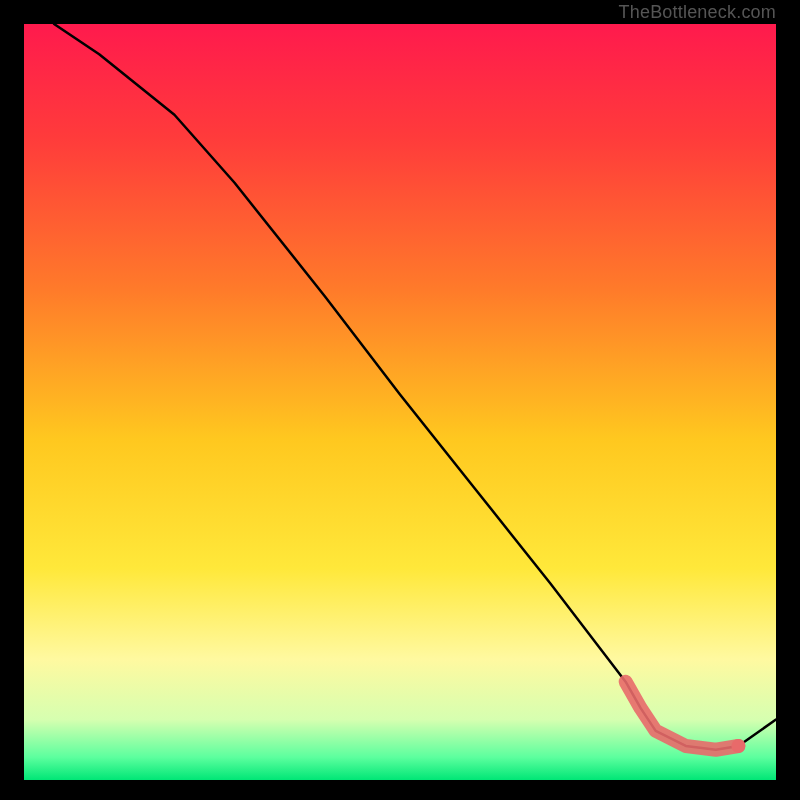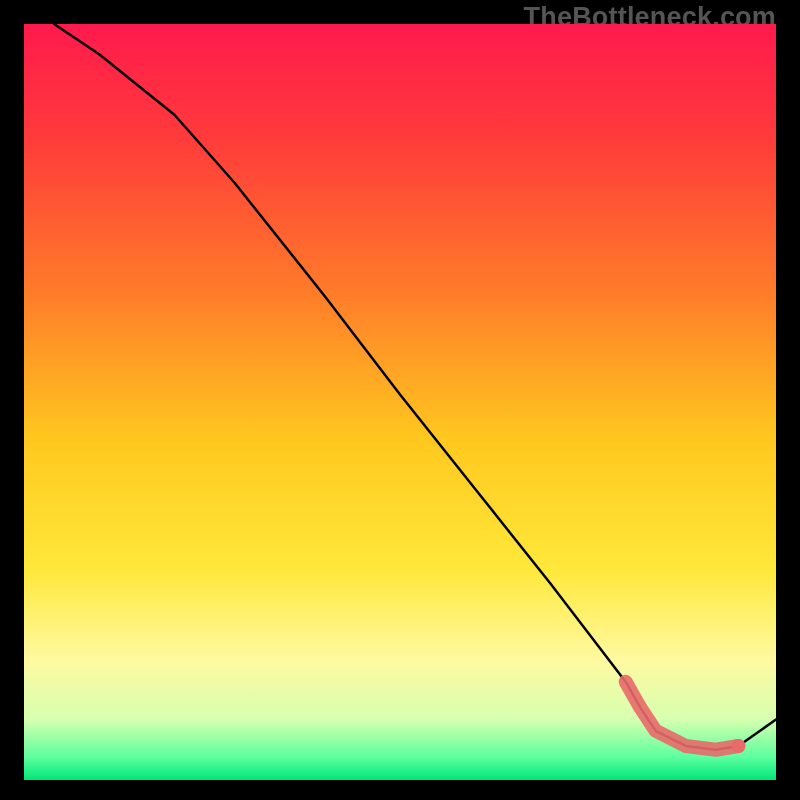--- a/index.html
+++ b/index.html
@@ -18,22 +18,22 @@
     left: 0;
     top: 0;
     width: 752px;
     height: 756px;
   }
   .watermark {
     position: absolute;
     top: 2px;
     right: 24px;
     color: #555;
-    font-size: 27px;
-    font-weight: 700;
+    font-size: 18px;
+    font-weight: 400;
     letter-spacing: 0.2px;
   }
   svg { display: block; }
 </style>
 </head>
 <body>
 
 <div class="watermark">TheBottleneck.com</div>
 
 <div class="frame">

